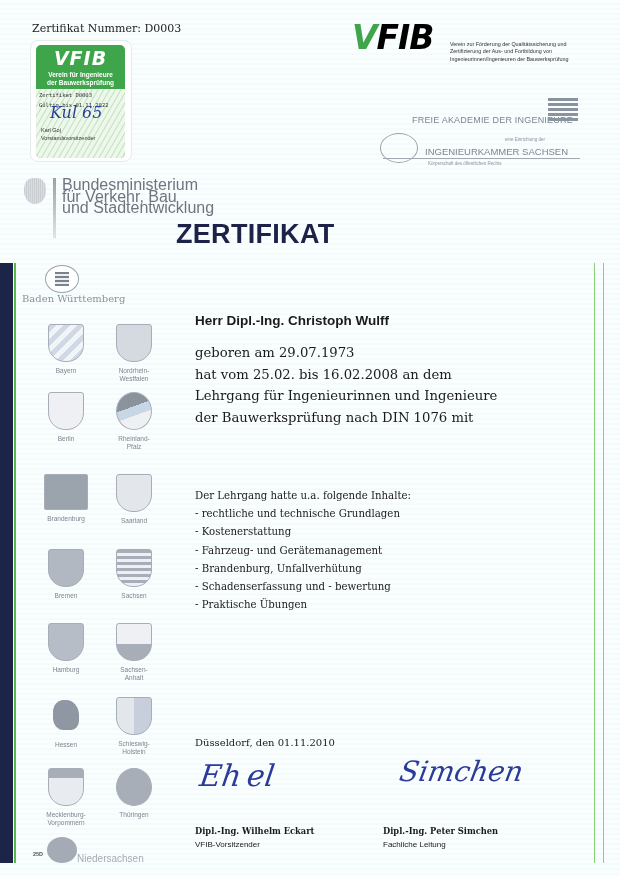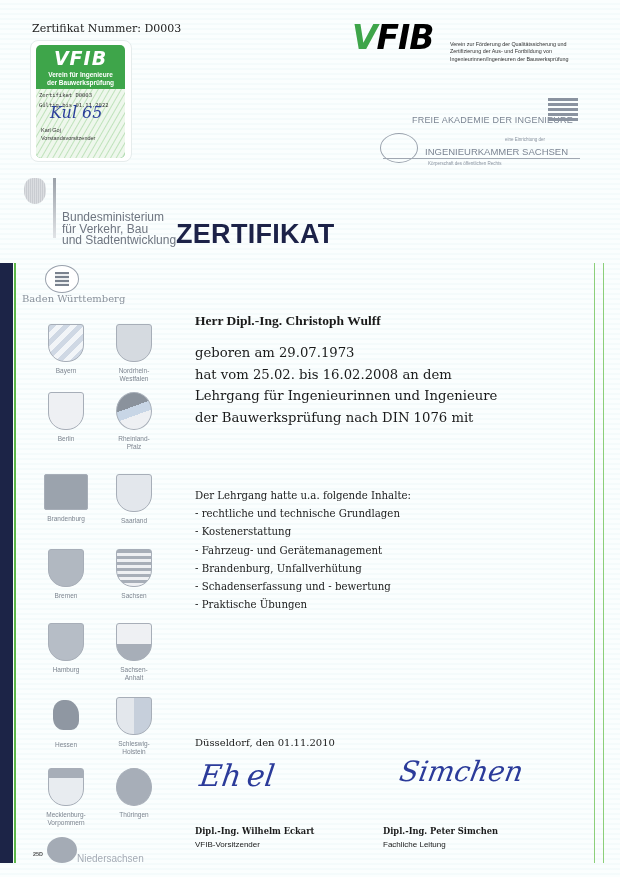--- a/index.html
+++ b/index.html
@@ -24,42 +24,42 @@
   .akad{left:412px;top:115px;font-family:"Liberation Sans",sans-serif;font-size:9px;color:#7c8593;letter-spacing:0.2px;}
   .akad-icon{left:548px;top:98px;width:30px;height:44px;}
   .akad-icon div{height:3px;background:#8a93a0;margin-bottom:2px;}
   .eine{left:505px;top:137px;font-family:"Liberation Sans",sans-serif;font-size:4.5px;color:#8a93a0;}
   .kammer{left:425px;top:146px;font-family:"Liberation Sans",sans-serif;font-size:9.5px;color:#7c8593;}
   .kammer-icon{left:380px;top:133px;width:36px;height:28px;border:1px solid #9aa2ad;border-radius:50%;}
   .kammer-line{left:383px;top:158px;width:197px;height:1px;background:#a0a8b2;}
   .kammer-sub{left:428px;top:161px;font-family:"Liberation Sans",sans-serif;font-size:4.5px;color:#8a93a0;}
   .bmvbs-eagle{left:24px;top:178px;width:22px;height:26px;border-radius:40% 40% 50% 50%;background:repeating-linear-gradient(90deg,#c9ccd1 0px,#c9ccd1 1px,#eceef0 2px);}
   .bmvbs-bar{left:53px;top:178px;width:3px;height:60px;background:linear-gradient(180deg,#9aa0a8,#e0e3e6);}
-  .bmvbs-text{left:62px;top:179px;font-family:"Liberation Sans",sans-serif;font-size:12px;line-height:11.5px;color:#6e7580;margin-top:33px;}
+  .bmvbs-text{left:62px;top:179px;font-family:"Liberation Sans",sans-serif;font-size:16px;line-height:11.5px;color:#6e7580;}
   .title{left:176px;top:219px;font-family:"Liberation Sans",sans-serif;font-weight:bold;font-size:27px;color:#1c2248;letter-spacing:0.3px;}
   
   .navybar{left:0;top:263px;width:13px;height:600px;background:#1c2447;}
   .greenline-l{left:14px;top:263px;width:2px;height:600px;background:#5cb848;}
   .greenline-r1{left:594px;top:263px;width:1px;height:600px;background:#8ccf7a;}
   .greenline-r2{left:603px;top:263px;width:1px;height:600px;background:#8ccf7a;}
   
   .bw-crest{left:45px;top:265px;width:32px;height:26px;border:1px solid #9aa2ad;border-radius:50%;background:#fff;}
   .bw-crest span{display:block;width:14px;height:14px;margin:6px auto;background:repeating-linear-gradient(180deg,#7a828e 0 2px,#eceef0 2px 4px);}
   .bw-label{left:22px;top:293px;font-family:"DejaVu Serif",serif;font-size:10px;color:#8a929c;text-align:center;}
   .state{position:absolute;width:60px;text-align:center;}
   .shield{width:34px;height:36px;margin:0 auto;border:1px solid #a7aeb8;border-radius:3px 3px 17px 17px;background:#d5dae0;}
   .shield.light{background:repeating-linear-gradient(135deg,#cfd8e4 0 5px,#f2f5f8 5px 10px);}
   .shield.round{border-radius:50%;}
   .shield.rect{border-radius:2px;}
   .state-label{font-family:"Liberation Sans",sans-serif;font-size:6.5px;line-height:8px;color:#7d8590;margin-top:5px;}
   .nieder-num{left:33px;top:851px;font-family:"Liberation Sans",sans-serif;font-size:5.5px;font-weight:bold;color:#555;}
   .nieder-logo{left:47px;top:837px;width:30px;height:26px;border-radius:50%;background:#a4abb5;}
   .nieder-label{left:77px;top:853px;font-family:"Liberation Sans",sans-serif;font-size:10px;color:#a4abb5;}
   
-  .recipient{left:195px;top:313px;font-family:Liberation Serif, serif;font-weight:bold;font-size:13.5px;color:#1a1a1a;}
+  .recipient{left:195px;top:313px;font-family:Liberation Sans, sans-serif;font-weight:bold;font-size:13.5px;color:#1a1a1a;}
   .para{left:195px;top:342px;font-family:"DejaVu Serif",serif;font-size:13.2px;line-height:21.5px;color:#1a1a1a;}
   .para div{white-space:nowrap;}
   .contents{left:195px;top:487px;font-family:"DejaVu Serif",serif;font-size:10.2px;line-height:18.2px;color:#1a1a1a;}
   .contents div{white-space:nowrap;}
   .place{left:195px;top:737px;font-family:"DejaVu Serif",serif;font-size:10px;color:#1a1a1a;}
   .sig1{left:200px;top:758px;font-family:"DejaVu Serif",serif;font-style:italic;font-size:30px;color:#2b3b9a;transform:skewX(-8deg);}
   .sig2{left:400px;top:755px;font-family:"DejaVu Serif",serif;font-style:italic;font-size:28px;color:#2b3b9a;transform:skewX(-10deg);}
   .signer-name{font-family:"DejaVu Serif",serif;font-weight:bold;font-size:8.3px;color:#1a1a1a;}
   .signer-role{font-family:"Liberation Sans",sans-serif;font-size:8px;color:#1a1a1a;}
 </style>

